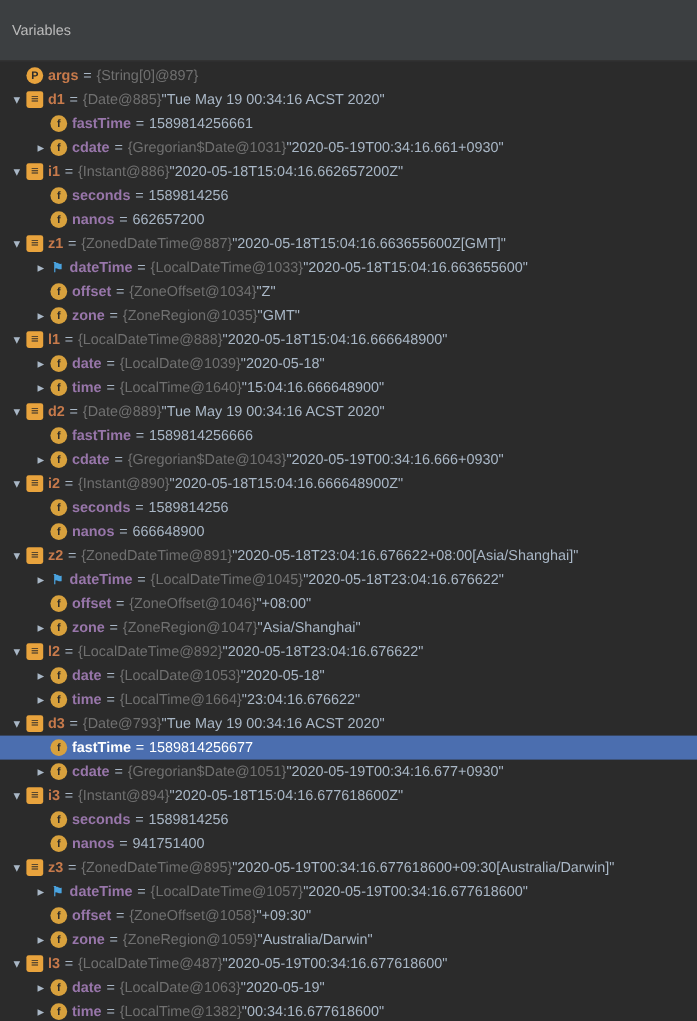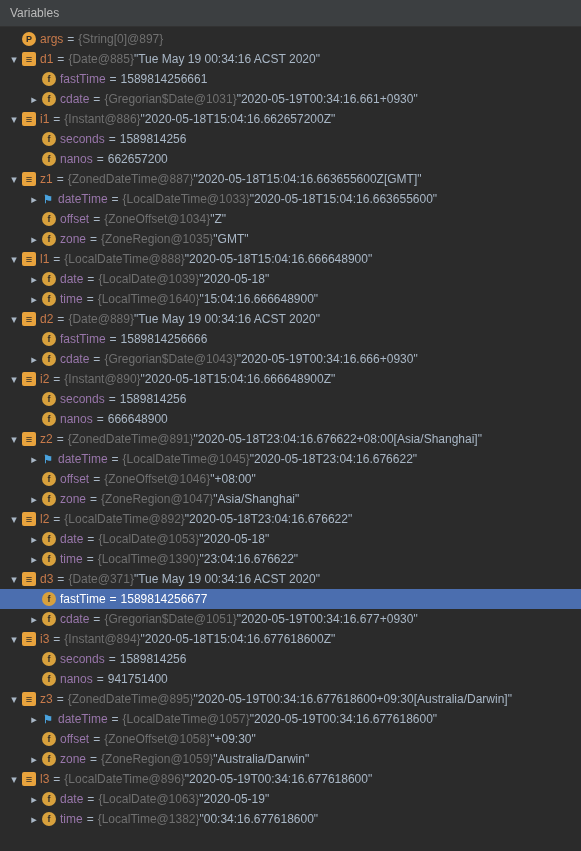--- a/index.html
+++ b/index.html
@@ -8,21 +8,21 @@
   color: #a9b7c6;
   font-family: "Segoe UI", Arial, sans-serif;
   font-size: 12px;
   width: 581px;
   height: 851px;
   overflow: hidden;
 }
 .header {
   background: #3c3f41;
   border-bottom: 1px solid #323232;
-  padding: 6px 10px;
+  padding: 18px 10px;
   color: #bbb;
   font-size: 12px;
 }
 .tree {
   padding: 2px 0 4px 0;
 }
 .row {
   display: flex;
   align-items: center;
   height: 20px;
@@ -60,21 +60,21 @@
 .icon.p { background: #e8a33d; color: #2b2b2b; }
 .icon.obj { background: #e8a33d; border-radius: 2px; font-size: 8px; color:#2b2b2b; }
 .icon.obj::before { content: "≡"; font-size: 11px; line-height: 1; }
 .icon.f { background: #d8a13d; }
 .icon.flag {
   background: transparent;
   border-radius: 0;
   width: 12px; height: 12px;
 }
 .icon.flag::before { content: "⚑"; color: #4aa3df; font-size: 11px; }
-.name { color: #c77a4b; }
+.name { color: #c77a4b; font-weight: bold; }
 .name.purple { color: #9876aa; text-align: right; }
 .eq { color: #a9b7c6; margin: 0 4px; }
 .type { color: #707070; }
 .val { color: #a9b7c6; }
 .row.selected .name, .row.selected .eq, .row.selected .type, .row.selected .val, .row.selected .str { color: #fff; }
 </style>
 </head>
 <body>
 
 <div class="header">
@@ -327,31 +327,31 @@
       <span class="type">{LocalDate@1053}</span>
       <span> </span>
       <span class="val">"2020-05-18"</span>
     </div>
     <div class="row">
       <span class="indent" style="width: 24px;"></span>
       <span class="arrow right"></span>
       <span class="icon f">f</span>
       <span class="name purple">time</span>
       <span class="eq"> = </span>
-      <span class="type">{LocalTime@1390}</span>
+      <span class="type">{LocalTime@1664}</span>
       <span> </span>
       <span class="val">"23:04:16.676622"</span>
     </div>
     <div class="row">
       <span class="indent" style="width: 4px;"></span>
       <span class="arrow down"></span>
       <span class="icon obj"></span>
       <span class="name">d3</span>
       <span class="eq"> = </span>
-      <span class="type">{Date@371}</span>
+      <span class="type">{Date@793}</span>
       <span> </span>
       <span class="val">"Tue May 19 00:34:16 ACST 2020"</span>
     </div>
     <div class="row selected">
       <span class="indent" style="width: 24px;"></span>
       <span class="arrow none"></span>
       <span class="icon f">f</span>
       <span class="name purple">fastTime</span>
       <span class="eq"> = </span>
       <span class="val">1589814256677</span>
@@ -431,21 +431,21 @@
       <span class="type">{ZoneRegion@1059}</span>
       <span> </span>
       <span class="val">"Australia/Darwin"</span>
     </div>
     <div class="row">
       <span class="indent" style="width: 4px;"></span>
       <span class="arrow down"></span>
       <span class="icon obj"></span>
       <span class="name">l3</span>
       <span class="eq"> = </span>
-      <span class="type">{LocalDateTime@896}</span>
+      <span class="type">{LocalDateTime@487}</span>
       <span> </span>
       <span class="val">"2020-05-19T00:34:16.677618600"</span>
     </div>
     <div class="row">
       <span class="indent" style="width: 24px;"></span>
       <span class="arrow right"></span>
       <span class="icon f">f</span>
       <span class="name purple">date</span>
       <span class="eq"> = </span>
       <span class="type">{LocalDate@1063}</span>

